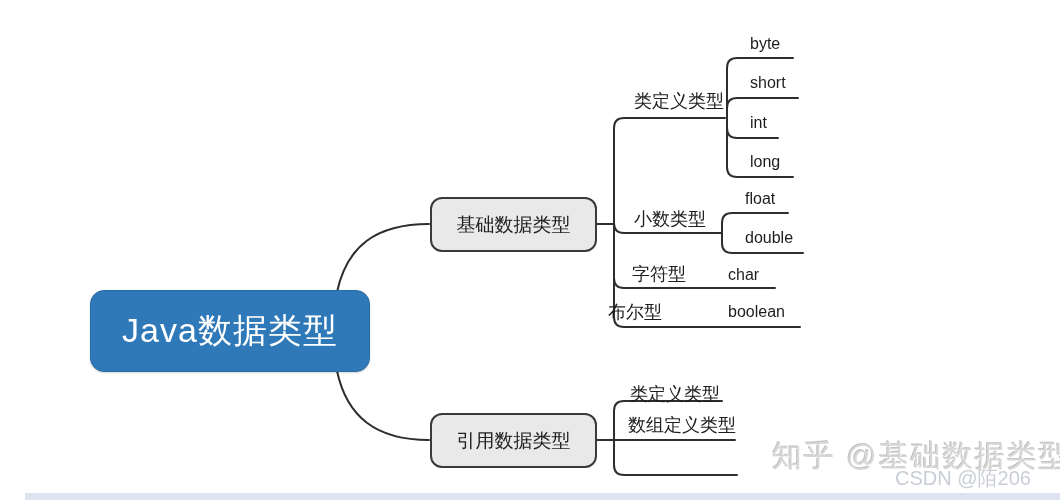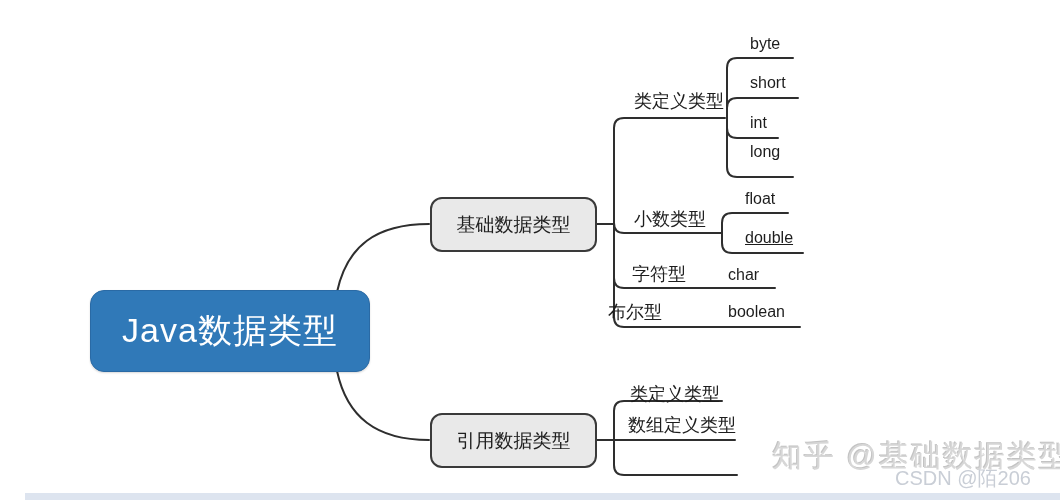--- a/index.html
+++ b/index.html
@@ -85,24 +85,24 @@
   </div>
 
   <div class="cat-label" style="left:634px;top:92px;">类定义类型</div>
   <div class="cat-label" style="left:634px;top:210px;">小数类型</div>
   <div class="cat-label" style="left:632px;top:265px;">字符型</div>
   <div class="cat-label" style="left:608px;top:303px;">布尔型</div>
 
   <div class="leaf-label" style="left:750px;top:35px;">byte</div>
   <div class="leaf-label" style="left:750px;top:74px;">short</div>
   <div class="leaf-label" style="left:750px;top:114px;">int</div>
-  <div class="leaf-label" style="left:750px;top:143px;">long</div>
+  <div class="leaf-label" style="left:750px;top:153px;">long</div>
 
   <div class="leaf-label" style="left:745px;top:190px;">float</div>
-  <div class="leaf-label" style="left:745px;top:229px;text-decoration:underline;">double</div>
+  <div class="leaf-label" style="left:745px;top:229px;">double</div>
 
   <div class="leaf-label" style="left:728px;top:266px;">char</div>
   <div class="leaf-label" style="left:728px;top:303px;">boolean</div>
 
   <div class="cat-label" style="left:630px;top:378px;margin-top:7px;">类定义类型</div>
   <div class="cat-label" style="left:628px;top:416px;">数组定义类型</div>
 
   <div class="wm-zhihu">知乎 @基础数据类型</div>
   <div class="wm-csdn">CSDN @陌206</div>
 

